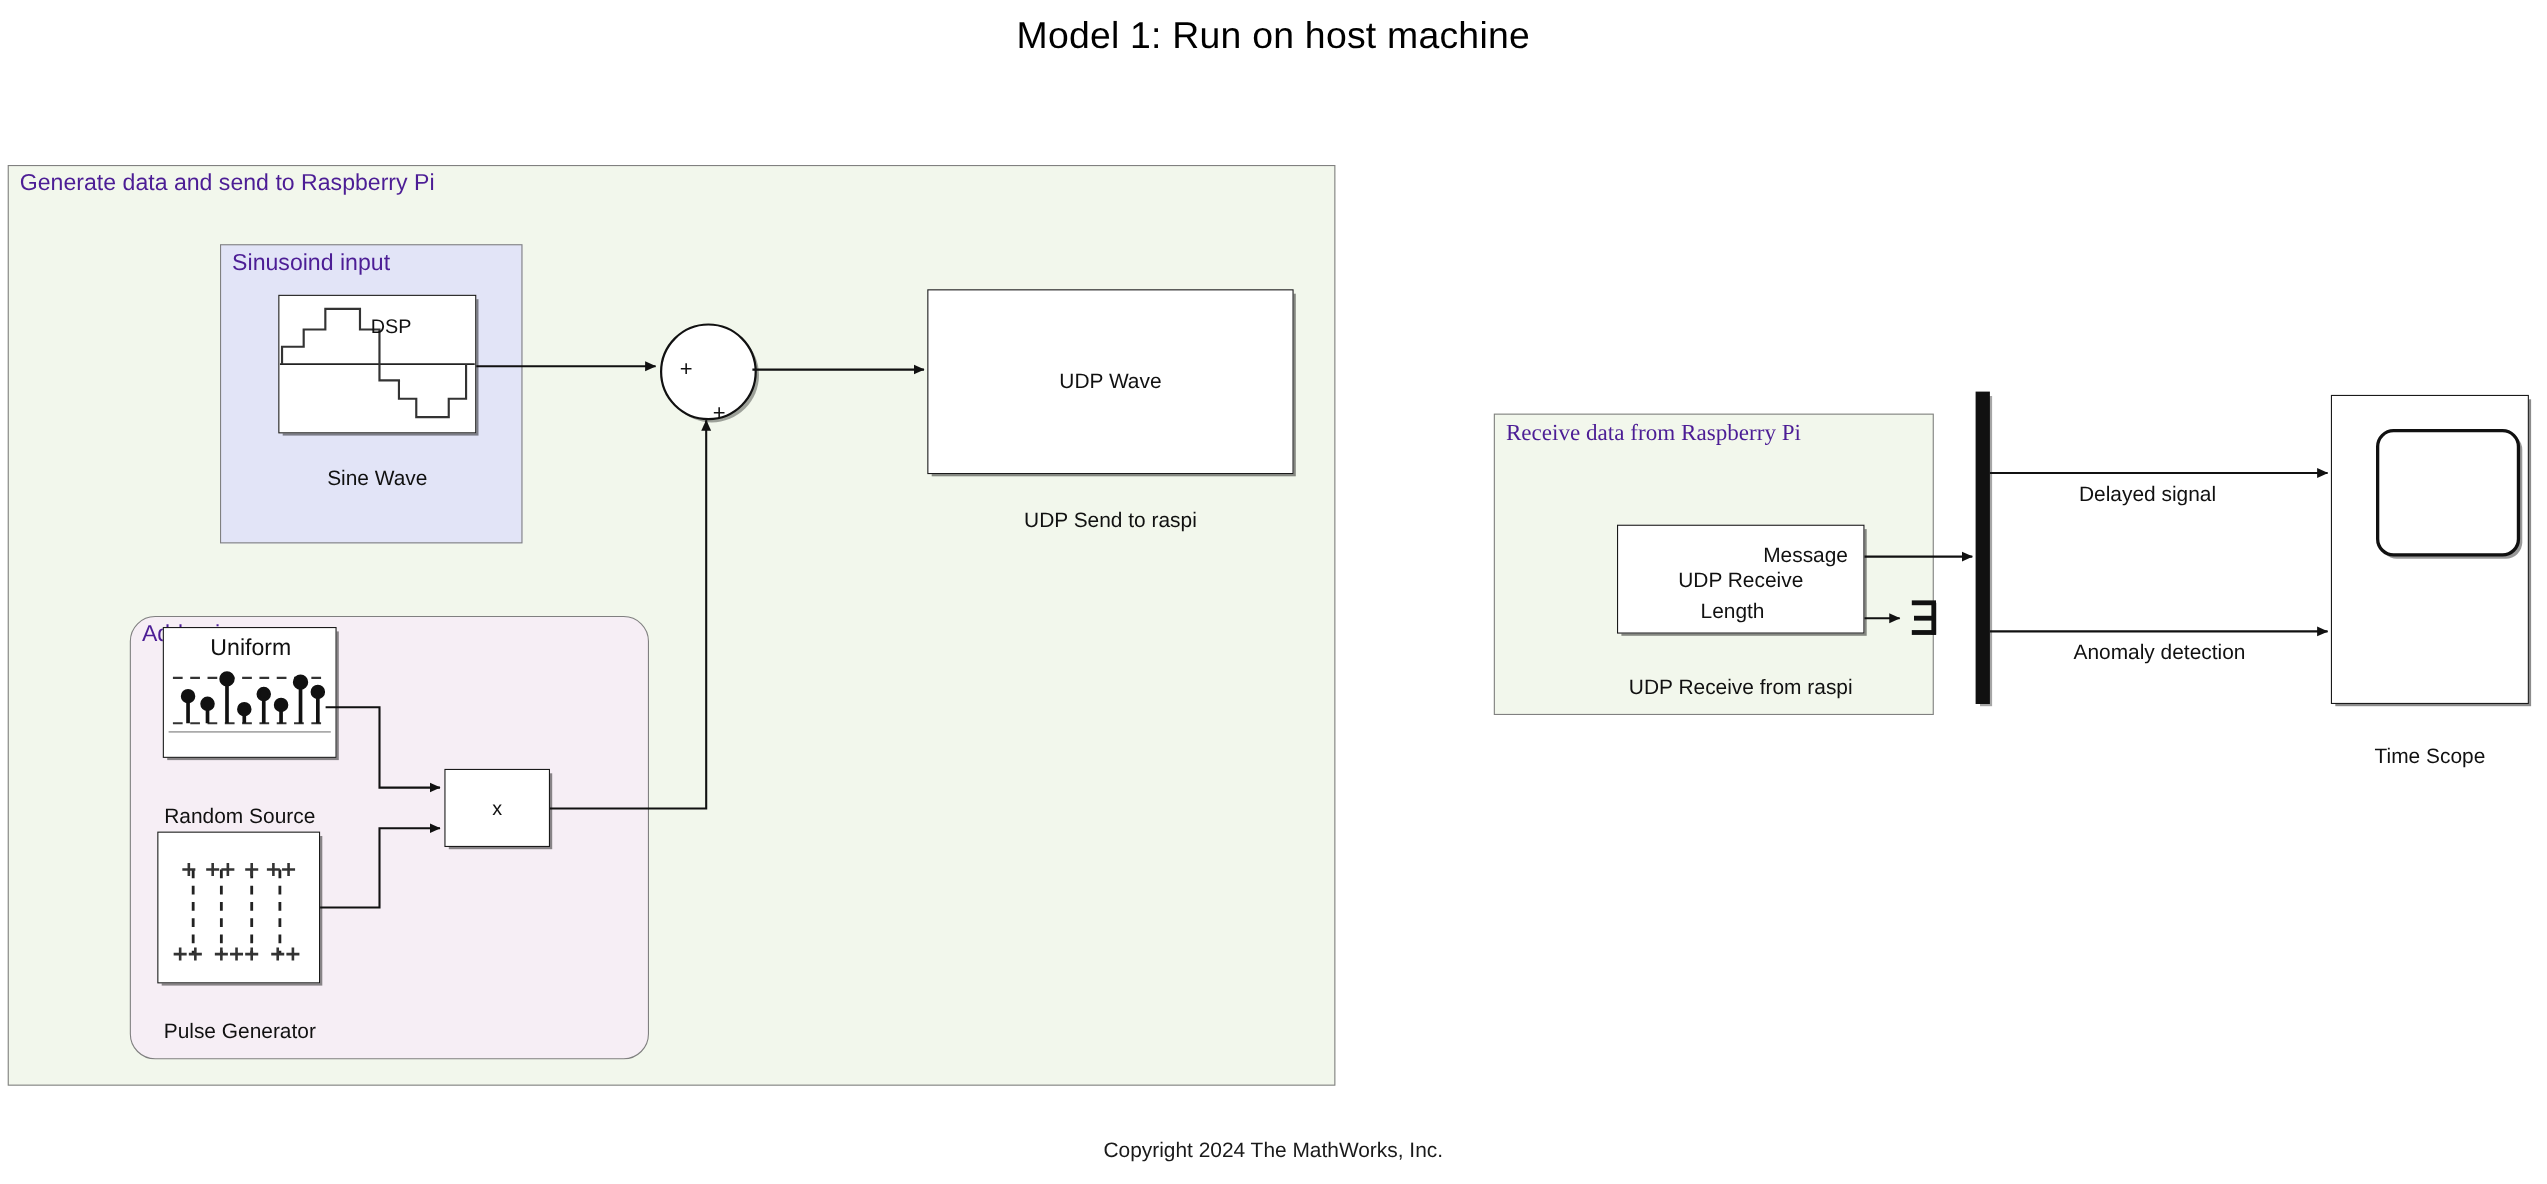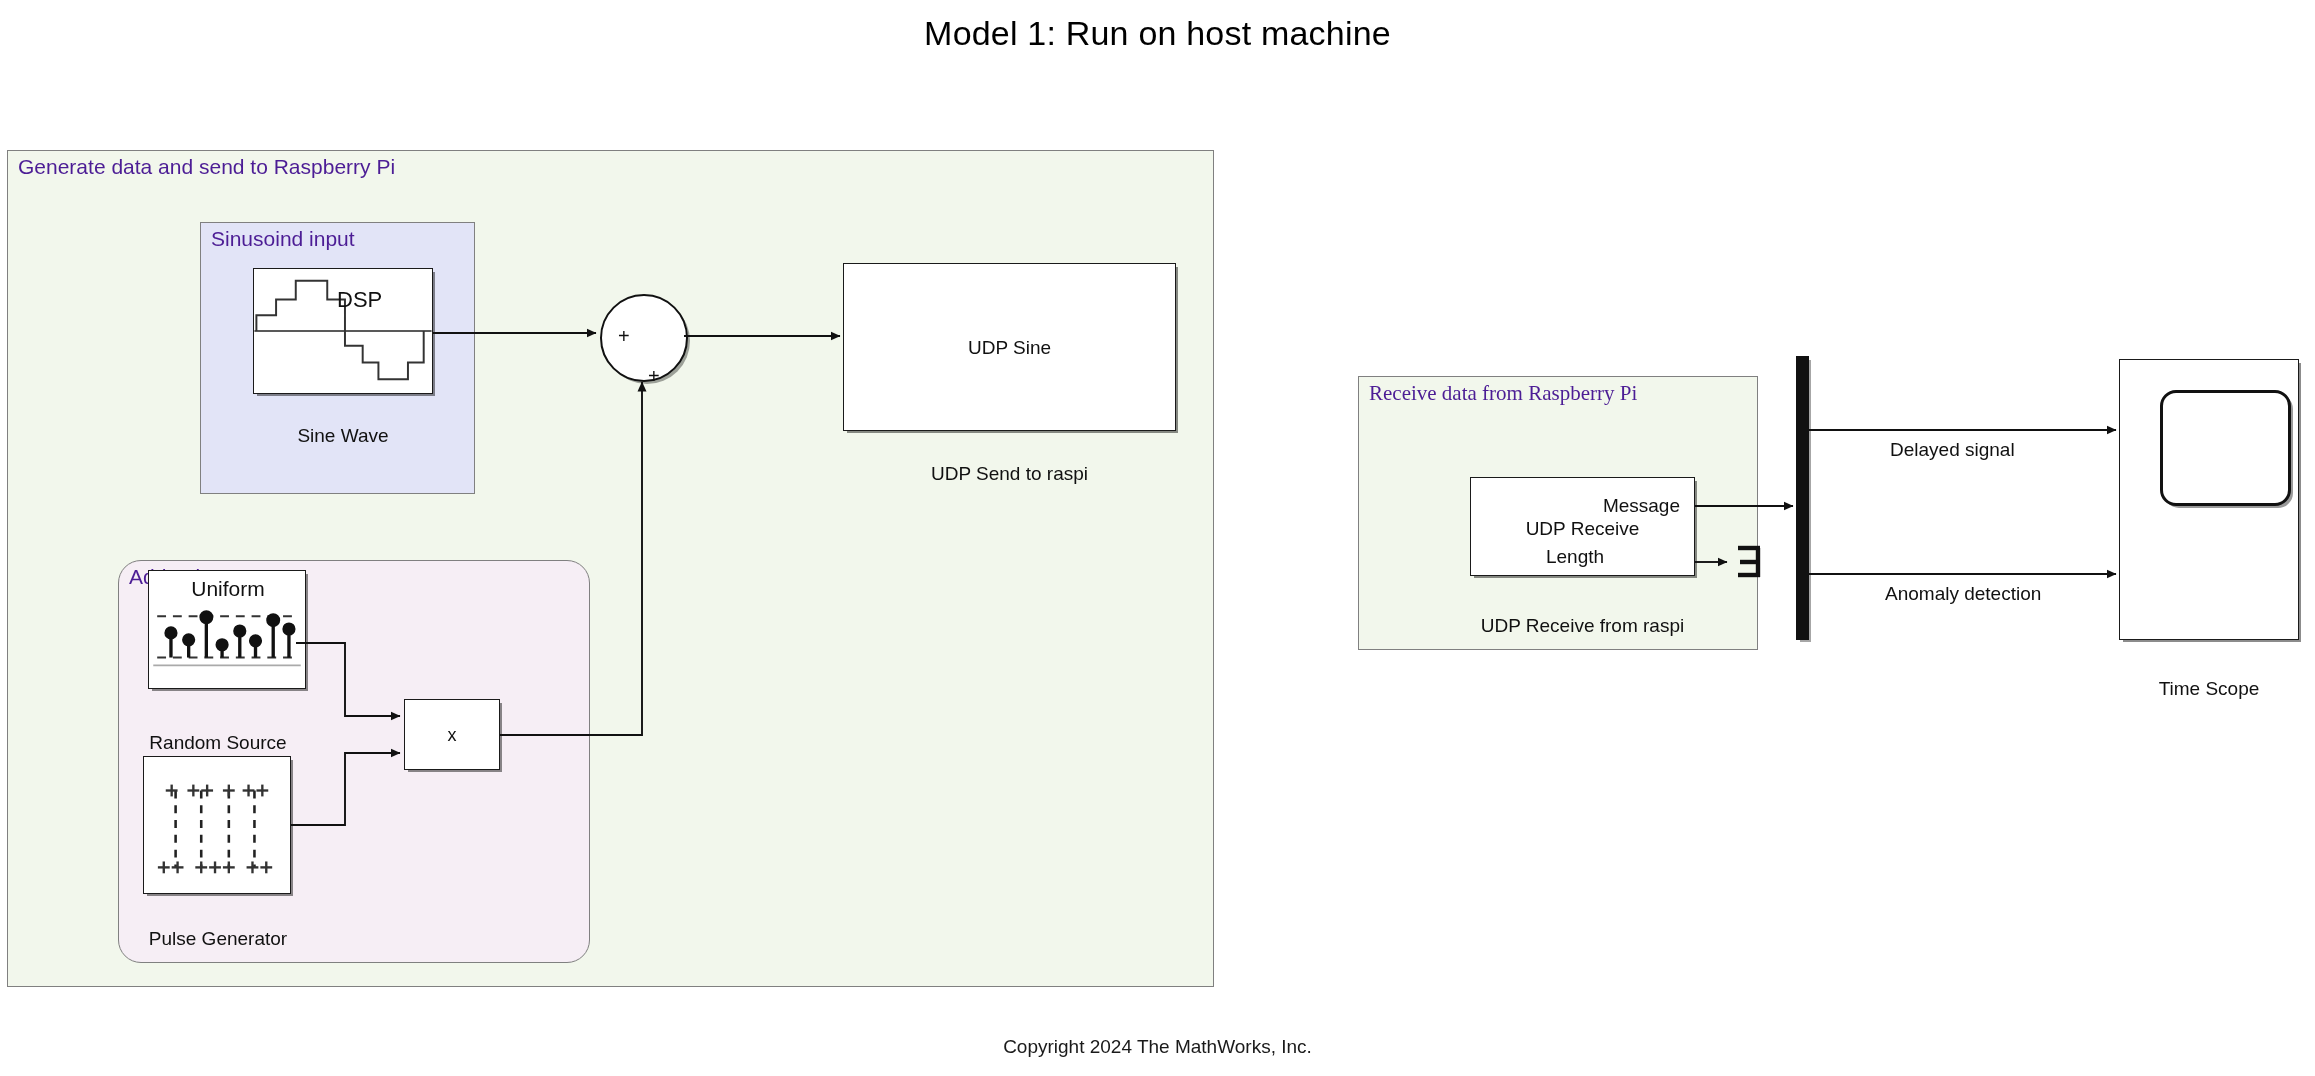--- a/index.html
+++ b/index.html
@@ -111,21 +111,21 @@
   <div class="area" id="area-addnoise">
     <div class="area-label">Add noise</div>
   </div>
 
   <div class="blk" id="blk-sine">
     <svg viewBox="0 0 180 126" width="100%" height="100%">
       <line x1="0" y1="63" x2="180" y2="63" stroke="#222" stroke-width="1.6"></line>
       <polyline points="2,63 2,47 22,47 22,31 42,31 42,12 74,12 74,31 92,31 92,63" fill="none" stroke="#333" stroke-width="2"></polyline>
       <polyline points="92,63 92,78 110,78 110,95 126,95 126,112 156,112 156,95 172,95 172,63" fill="none" stroke="#333" stroke-width="2"></polyline>
     </svg>
-    <div class="blk-text" style="left:83px;top:18px;font-size:22px;">DSP</div>
+    <div class="blk-text" style="left:83px;top:18px;font-size:18px;">DSP</div>
   </div>
   <div class="blk-label" id="lbl-sine">Sine Wave</div>
 
   <div class="blk" id="blk-random">
     <svg viewBox="0 0 158 119" width="100%" height="100%">
       <line x1="8" y1="46" x2="150" y2="46" stroke="#333" stroke-width="2" stroke-dasharray="9,7"></line>
       <line x1="8" y1="88" x2="150" y2="88" stroke="#333" stroke-width="2" stroke-dasharray="9,7"></line>
       <line x1="4" y1="96" x2="154" y2="96" stroke="#aaa" stroke-width="1.6"></line>
       <g stroke="#111" stroke-width="3.4" fill="#111">
         <line x1="22" y1="88" x2="22" y2="64"></line>
@@ -191,21 +191,21 @@
   <div class="blk-label" id="lbl-pulse">Pulse Generator</div>
 
   <div class="blk" id="blk-product"></div>
   <div class="blk-text" id="txt-product">x</div>
 
   <div id="sum-circle"></div>
   <div class="sum-sign" id="sum-plus-left">+</div>
   <div class="sum-sign" id="sum-plus-bottom">+</div>
 
   <div class="blk" id="blk-udpsend"></div>
-  <div class="blk-text" id="txt-udpsend">UDP Sine</div>
+  <div class="blk-text" id="txt-udpsend">UDP Wave</div>
   <div class="blk-label" id="lbl-udpsend">UDP Send to raspi</div>
 
   <div class="area" id="area-receive">
     <div class="area-label">Receive data from Raspberry Pi</div>
   </div>
 
   <div class="blk" id="blk-udprecv"></div>
   <div class="blk-text" id="txt-recv-msg">Message</div>
   <div class="blk-text" id="txt-recv-name">UDP Receive</div>
   <div class="blk-text" id="txt-recv-len">Length</div>

